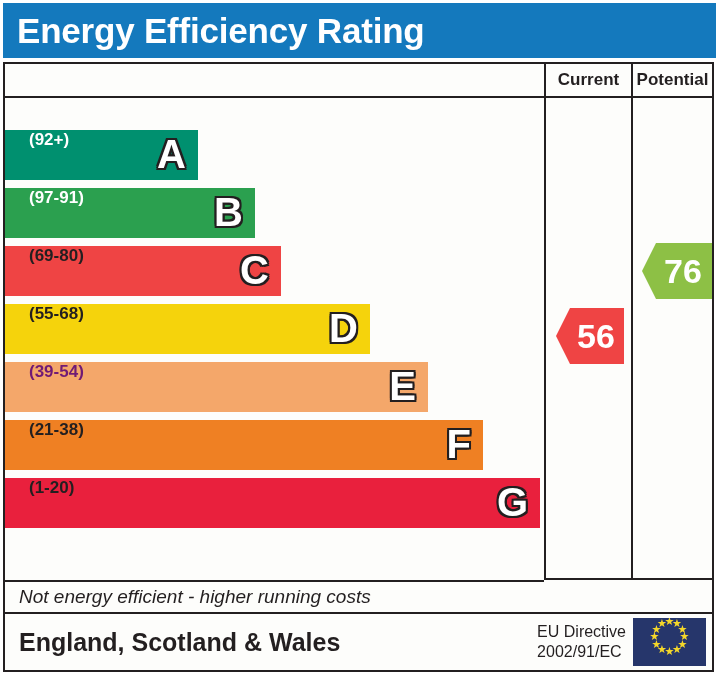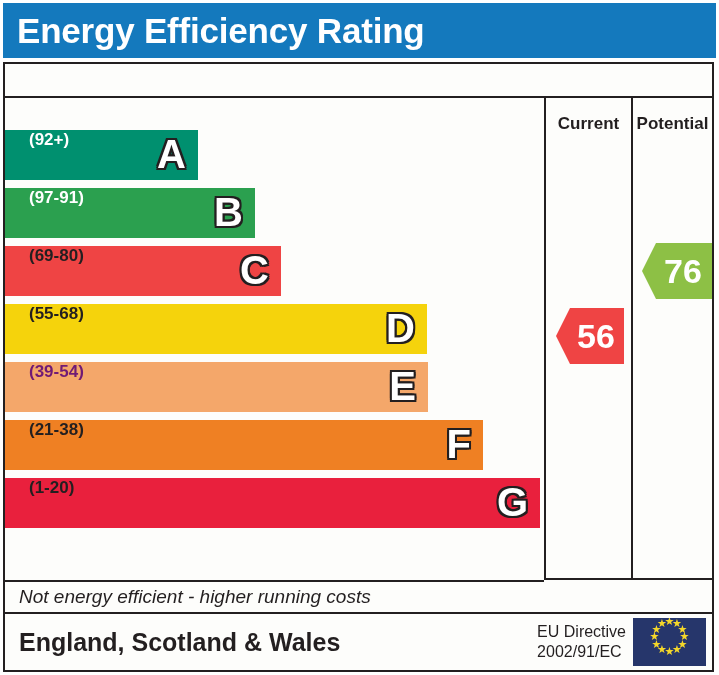--- a/index.html
+++ b/index.html
@@ -47,21 +47,21 @@
     position:absolute;
     left:0; top:0;
     width:100%; height:34px;
     border-bottom:2px solid #231f20;
     box-sizing:border-box;
   }
   .col-head .cell{
     position:absolute;
     top:0; height:100%;
     display:flex; align-items:center; justify-content:center;
-    font-size:17px; font-weight:bold; color:#231f20;margin-top:44px;
+    font-size:17px; font-weight:bold; color:#231f20;
   }
   .col-head .c-current{ left:539px; width:87px; border-left:2px solid #231f20; box-sizing:border-box;}
   .col-head .c-potential{ left:626px; width:81px; border-left:2px solid #231f20; box-sizing:border-box;}
 
   
   .vdiv{
     position:absolute;
     top:34px; bottom:32px;
     width:0;
     border-left:2px solid #231f20;
@@ -222,21 +222,21 @@
         <span class="letter">A</span>
       </div>
       <div class="band" id="band-1" style="top: 58px; width: 250px; background: rgb(43, 160, 79);">
         <span class="range" style="color: rgb(255, 255, 255);">(97-91)</span>
         <span class="letter">B</span>
       </div>
       <div class="band" id="band-2" style="top: 116px; width: 276px; background: #ef4444;">
         <span class="range" style="color: rgb(35, 31, 32);">(69-80)</span>
         <span class="letter">C</span>
       </div>
-      <div class="band" id="band-3" style="top: 174px; width: 422px; background: rgb(245, 211, 12);">
+      <div class="band" id="band-3" style="top: 174px; width: 365px; background: rgb(245, 211, 12);">
         <span class="range" style="color: rgb(35, 31, 32);">(55-68)</span>
         <span class="letter">D</span>
       </div>
       <div class="band" id="band-4" style="top: 232px; width: 423px; background: rgb(244, 167, 106);">
         <span class="range" style="color: #701a75;">(39-54)</span>
         <span class="letter">E</span>
       </div>
       <div class="band" id="band-5" style="top: 290px; width: 478px; background: rgb(239, 128, 35);">
         <span class="range" style="color: rgb(35, 31, 32);">(21-38)</span>
         <span class="letter">F</span>

